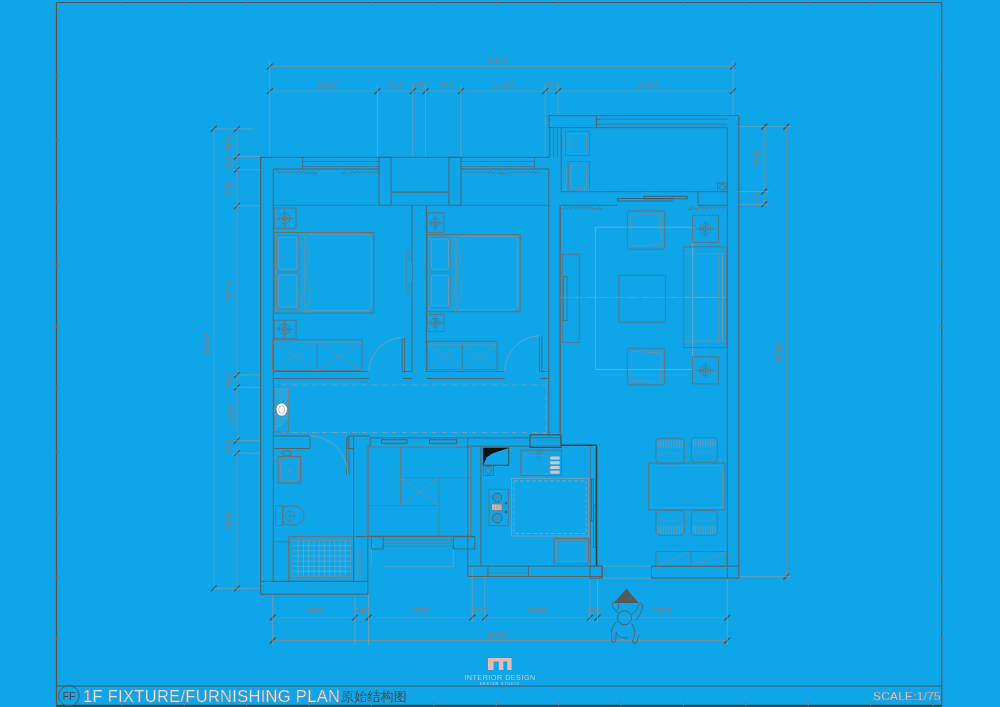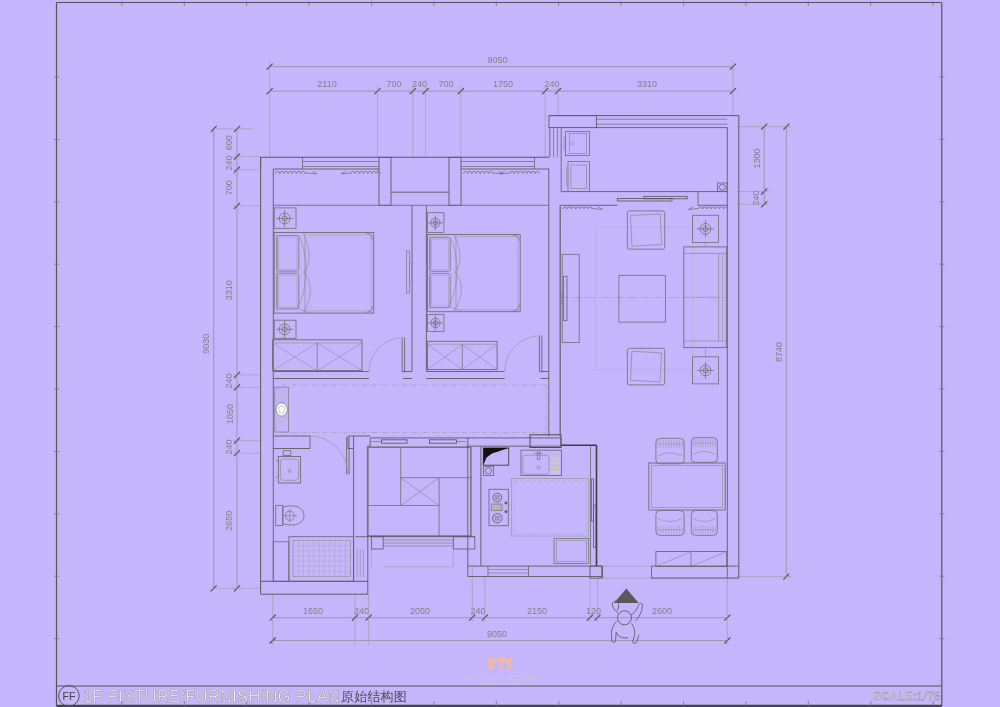--- a/index.html
+++ b/index.html
@@ -1,15 +1,15 @@
 <!DOCTYPE html>
 <html><head><meta charset="utf-8">
 <style>
 html,body{margin:0;padding:0;background:#ffffff;}
-#page{position:relative;width:1000px;height:707px;background:#c4b5fd;overflow:hidden;}
+#page{position:relative;width:1000px;height:707px;background:#0ea5e9;overflow:hidden;}
 svg{position:absolute;left:0;top:0;}
 </style></head><body>
 <div id="page">
 <svg width="1000" height="707" viewBox="0 0 1000 707">
 
 <g>
 <line x1="56.5" y1="2.5" x2="941.8" y2="2.5" stroke="#555" stroke-width="1.2"></line>
 <line x1="56.5" y1="2.5" x2="56.5" y2="705.8" stroke="#555" stroke-width="1.2"></line>
 <line x1="941.8" y1="2.5" x2="941.8" y2="705.8" stroke="#555" stroke-width="1.2"></line>
 <line x1="56.5" y1="705.8" x2="941.8" y2="705.8" stroke="#444" stroke-width="2.2"></line>

